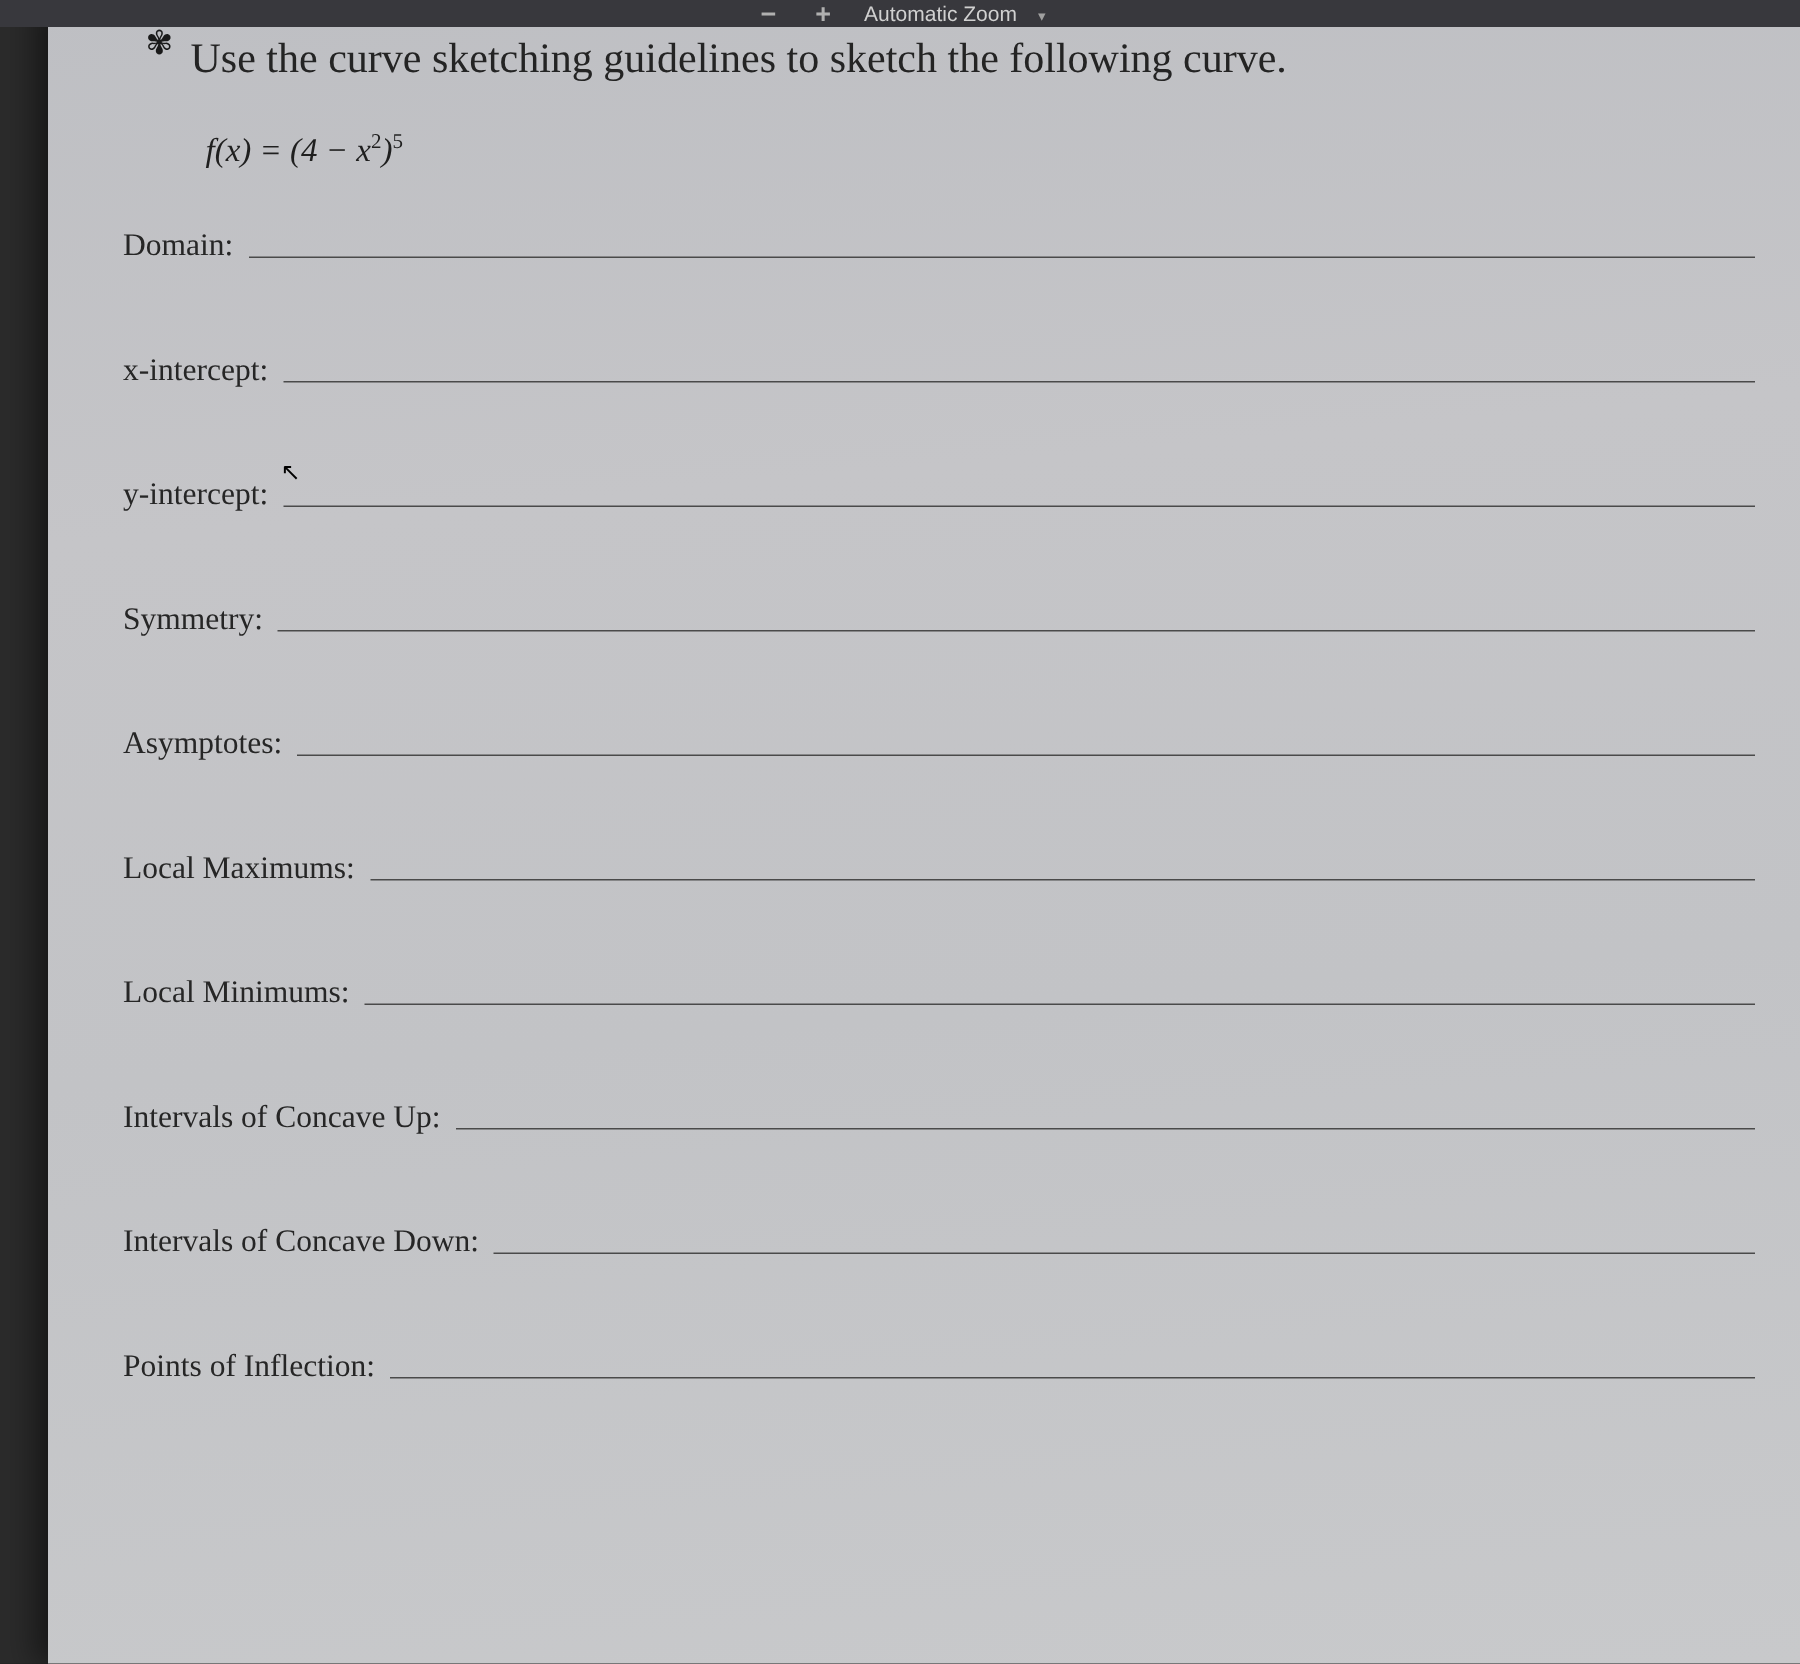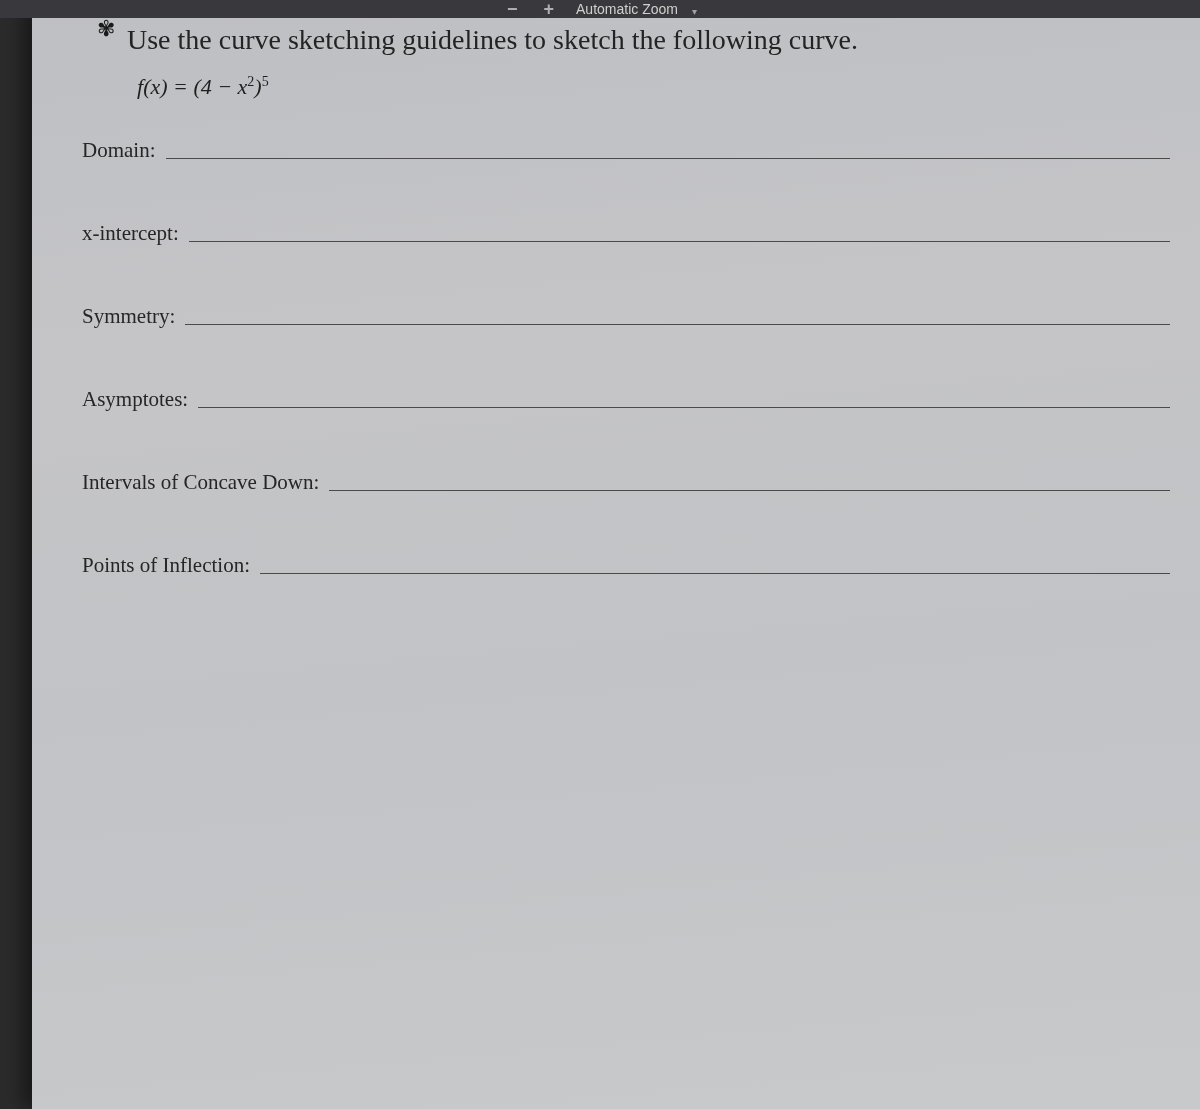--- a/index.html
+++ b/index.html
@@ -81,21 +81,21 @@
       font-size: 22px;
       color: #1a1a1a;
     }
     .instruction-text {
       font-size: 28px;
       color: #242424;
       padding-top: 4px;
     }
     .formula-row {
       margin-left: 55px;
-      margin-top: 18px;
+      margin-top: 31px;
       margin-bottom: 38px;
       font-size: 22px;
       color: #1f1f1f;
       font-style: italic;
     }
     .formula-row .fn {
       font-style: italic;
     }
     .formula-row sup {
       font-size: 14px;
@@ -170,35 +170,52 @@
       <div class="field-row">
         <span class="field-label">Domain:</span>
         <span class="field-line"></span>
       </div>
 
       <div class="field-row">
         <span class="field-label">x-intercept:</span>
         <span class="field-line"></span>
       </div>
 
+      <div class="field-row" style="position:relative;">
+        <span class="field-label">y-intercept:</span>
+        <span class="cursor-arrow cursor-y">↖</span>
+        <span class="field-line"></span>
+      </div>
 
       <div class="field-row">
         <span class="field-label">Symmetry:</span>
         <span class="field-line"></span>
       </div>
 
       <div class="field-row">
         <span class="field-label">Asymptotes:</span>
         <span class="field-line"></span>
       </div>
 
 
 
-
-
+      <div class="field-row">
+        <span class="field-label">Local Maximums:</span>
+        <span class="field-line"></span>
+      </div>
+
+      <div class="field-row">
+        <span class="field-label">Local Minimums:</span>
+        <span class="field-line"></span>
+      </div>
+
+      <div class="field-row">
+        <span class="field-label">Intervals of Concave Up:</span>
+        <span class="field-line"></span>
+      </div>
 
       <div class="field-row">
         <span class="field-label">Intervals of Concave Down:</span>
         <span class="field-line"></span>
       </div>
 
       <div class="field-row">
         <span class="field-label">Points of Inflection:</span>
         <span class="field-line"></span>
       </div>

